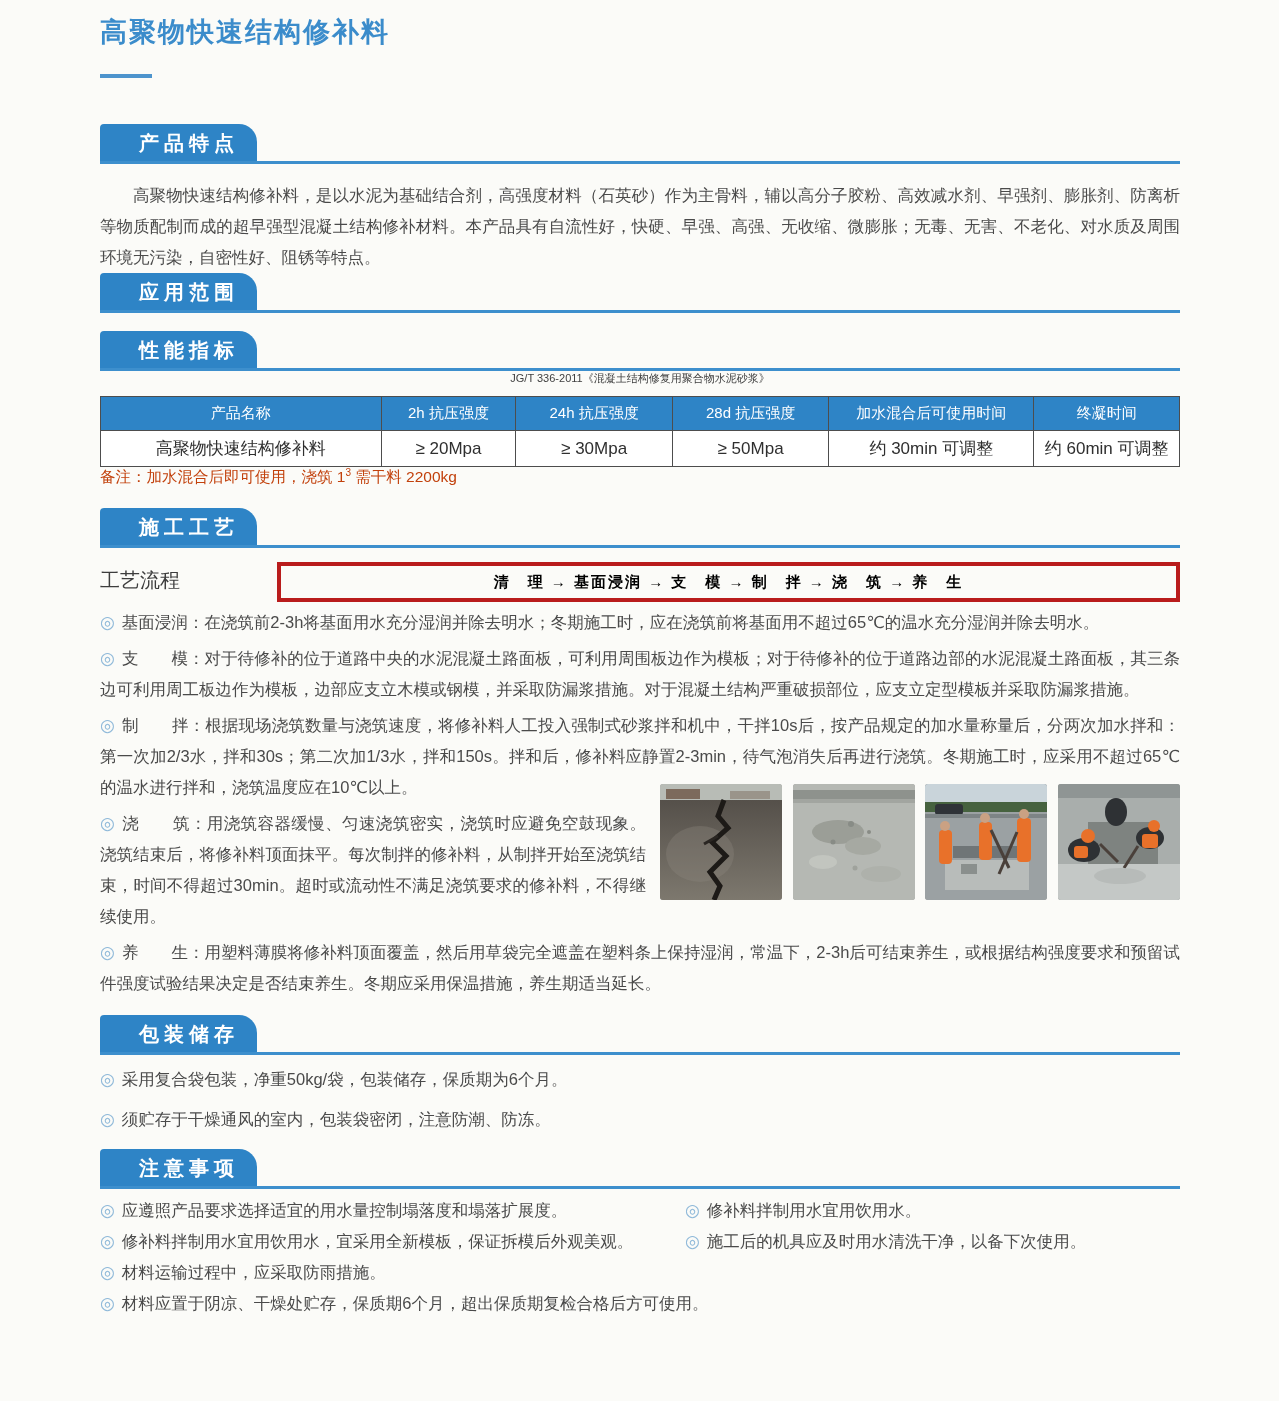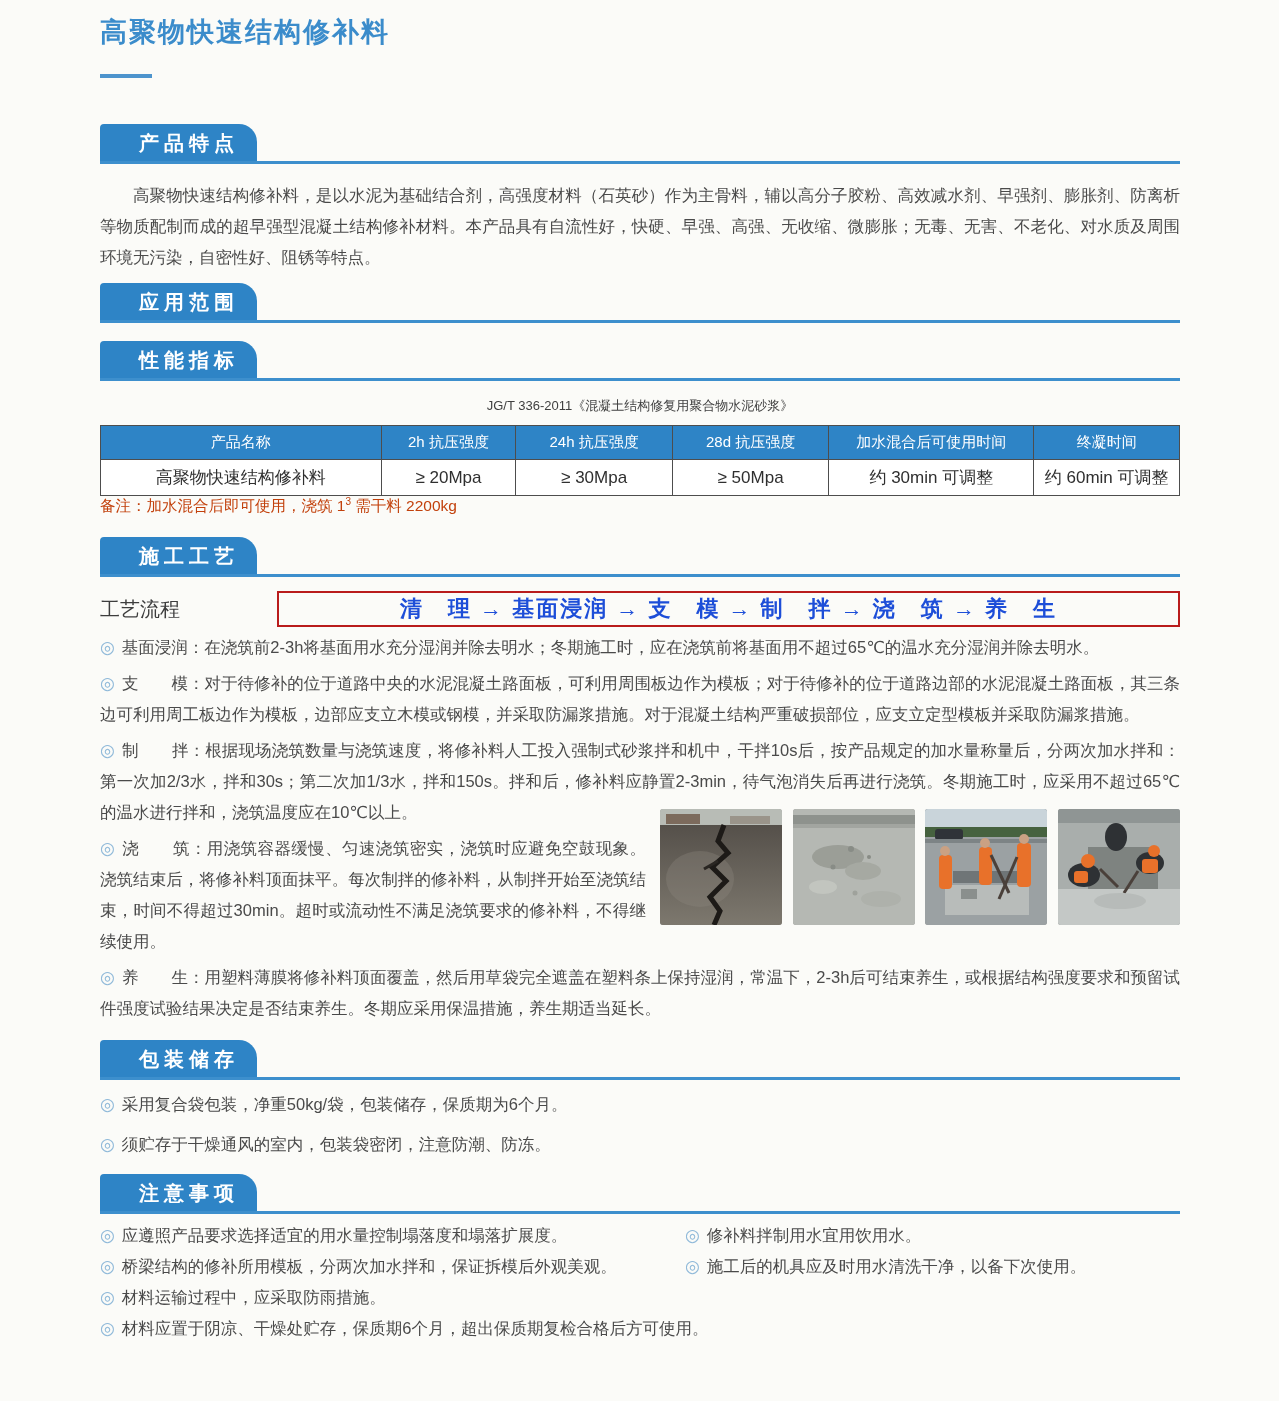--- a/index.html
+++ b/index.html
@@ -11,21 +11,21 @@
   }
   .content { position:absolute; left:100px; top:14px; width:1080px; }
 
   .doc-title {
     font-size:27px; font-weight:bold; color:#3b8ccb; letter-spacing:2px;
   }
   .title-underline { width:52px; height:4px; background:#4d94cd; margin-top:24px; }
 
   .section-header { border-bottom:3px solid #3d8fcd; line-height:0; }
   .sh-features   { margin-top:46px; }
-  .sh-apps       { margin-top:10px; }
+  .sh-apps       { }
   .sh-perf       { margin-top:18px; }
   .sh-constr     { margin-top:20px; }
   .sh-pack       { margin-top:16px; }
   .sh-notes      { margin-top:14px; }
   .section-tab {
     display:inline-block; background:#2e84c6; color:#fff;
     font-size:20px; font-weight:bold; letter-spacing:5px;
     line-height:24px; padding:7px 18px 6px 39px;
     border-radius:4px 18px 0 0;
   }
@@ -33,39 +33,39 @@
   .para {
     font-size:16.5px; line-height:31px; text-align:justify;
     margin-top:16px; text-indent:2em; color:#4a4a4a;
   }
 
   .bullet-icon { color:#8fb9d9; font-size:17px; margin-right:7px; }
 
   .apps-row { display:flex; margin-top:13px; font-size:16.5px; line-height:30px; }
   .apps-row .app-item:first-child { width:310px; }
 
-  .std-line { text-align:center; font-size:13px; color:#3f3f3f; margin-top:16px; }
+  .std-line { text-align:center; font-size:11px; color:#3f3f3f; }
 
   table.perf { width:100%; border-collapse:collapse; margin-top:10px; }
   table.perf th {
     background:#2e84c6; color:#fff; font-weight:normal; font-size:15px;
     border:1px solid #4d4d4d; padding:7px 2px;
   }
   table.perf td {
     background:#fff; color:#2f2f2f; font-size:17px; text-align:center;
     border:1px solid #4d4d4d; padding:6px 2px;
   }
   .note-line { font-size:15.5px; color:#c2410c; }
   .note-line sup { font-size:10px; }
 
   .flow-row { display:flex; align-items:stretch; margin-top:14px;gap:32px; }
   .flow-label { font-size:20px; color:#3d3d3d; width:145px; line-height:36px; }
   .flow-box {
-    flex:1; border:2px solid #b91c1c; text-align:center;
-    font-size:22px; font-weight:bold; color:#1d4ed8;
+    flex:1; border:4px solid #b91c1c; text-align:center;
+    font-size:15px; font-weight:bold; color:#000000;
     line-height:32px; letter-spacing:2px;
   }
 
   .step { font-size:16.5px; line-height:31px; text-align:justify; margin-top:5px; }
 
   .photos {
     float:right; width:520px; margin-left:14px; margin-top:-24px;
     display:flex; justify-content:space-between;
   }
   .photo { width:122px; height:116px; border-radius:3px; overflow:hidden; background:#999; }
@@ -235,19 +235,19 @@
   </div>
   <div class="pack-item"><span class="bullet-icon">◎</span><span>采用复合袋包装，净重50kg/袋，包装储存，保质期为6个月。</span></div>
   <div class="pack-item"><span class="bullet-icon">◎</span><span>须贮存于干燥通风的室内，包装袋密闭，注意防潮、防冻。</span></div>
 
   <div class="section-header sh-notes">
     <span class="section-tab">注意事项</span>
   </div>
   <div class="notes-grid">
     <div class="n-item"><span class="bullet-icon">◎</span><span>应遵照产品要求选择适宜的用水量控制塌落度和塌落扩展度。</span></div>
     <div class="n-item"><span class="bullet-icon">◎</span><span>修补料拌制用水宜用饮用水。</span></div>
-    <div class="n-item"><span class="bullet-icon">◎</span><span>桥梁结构的修补所用模板，分两次加水拌和，保证拆模后外观美观。</span></div>
+    <div class="n-item"><span class="bullet-icon">◎</span><span>修补料拌制用水宜用饮用水，宜采用全新模板，保证拆模后外观美观。</span></div>
     <div class="n-item"><span class="bullet-icon">◎</span><span>施工后的机具应及时用水清洗干净，以备下次使用。</span></div>
   </div>
   <div class="notes-full"><span class="bullet-icon">◎</span><span>材料运输过程中，应采取防雨措施。</span></div>
   <div class="notes-full"><span class="bullet-icon">◎</span><span>材料应置于阴凉、干燥处贮存，保质期6个月，超出保质期复检合格后方可使用。</span></div>
 
 </div>
 
 </body></html>

